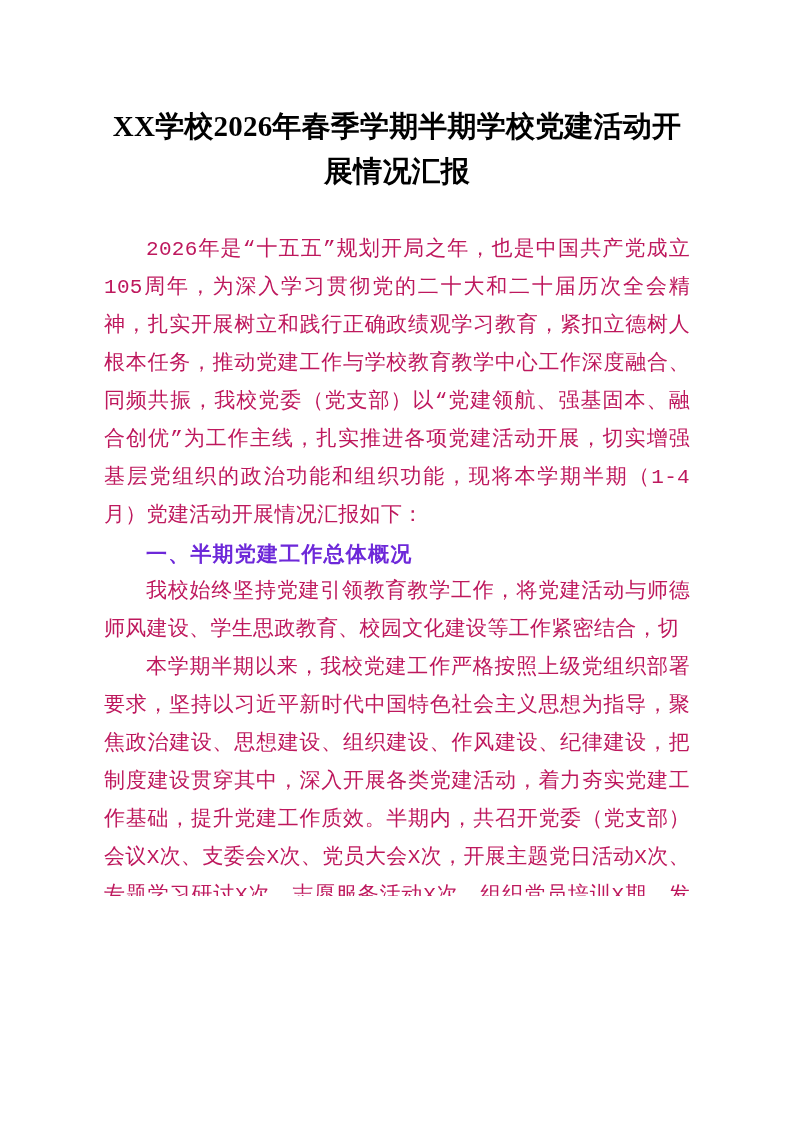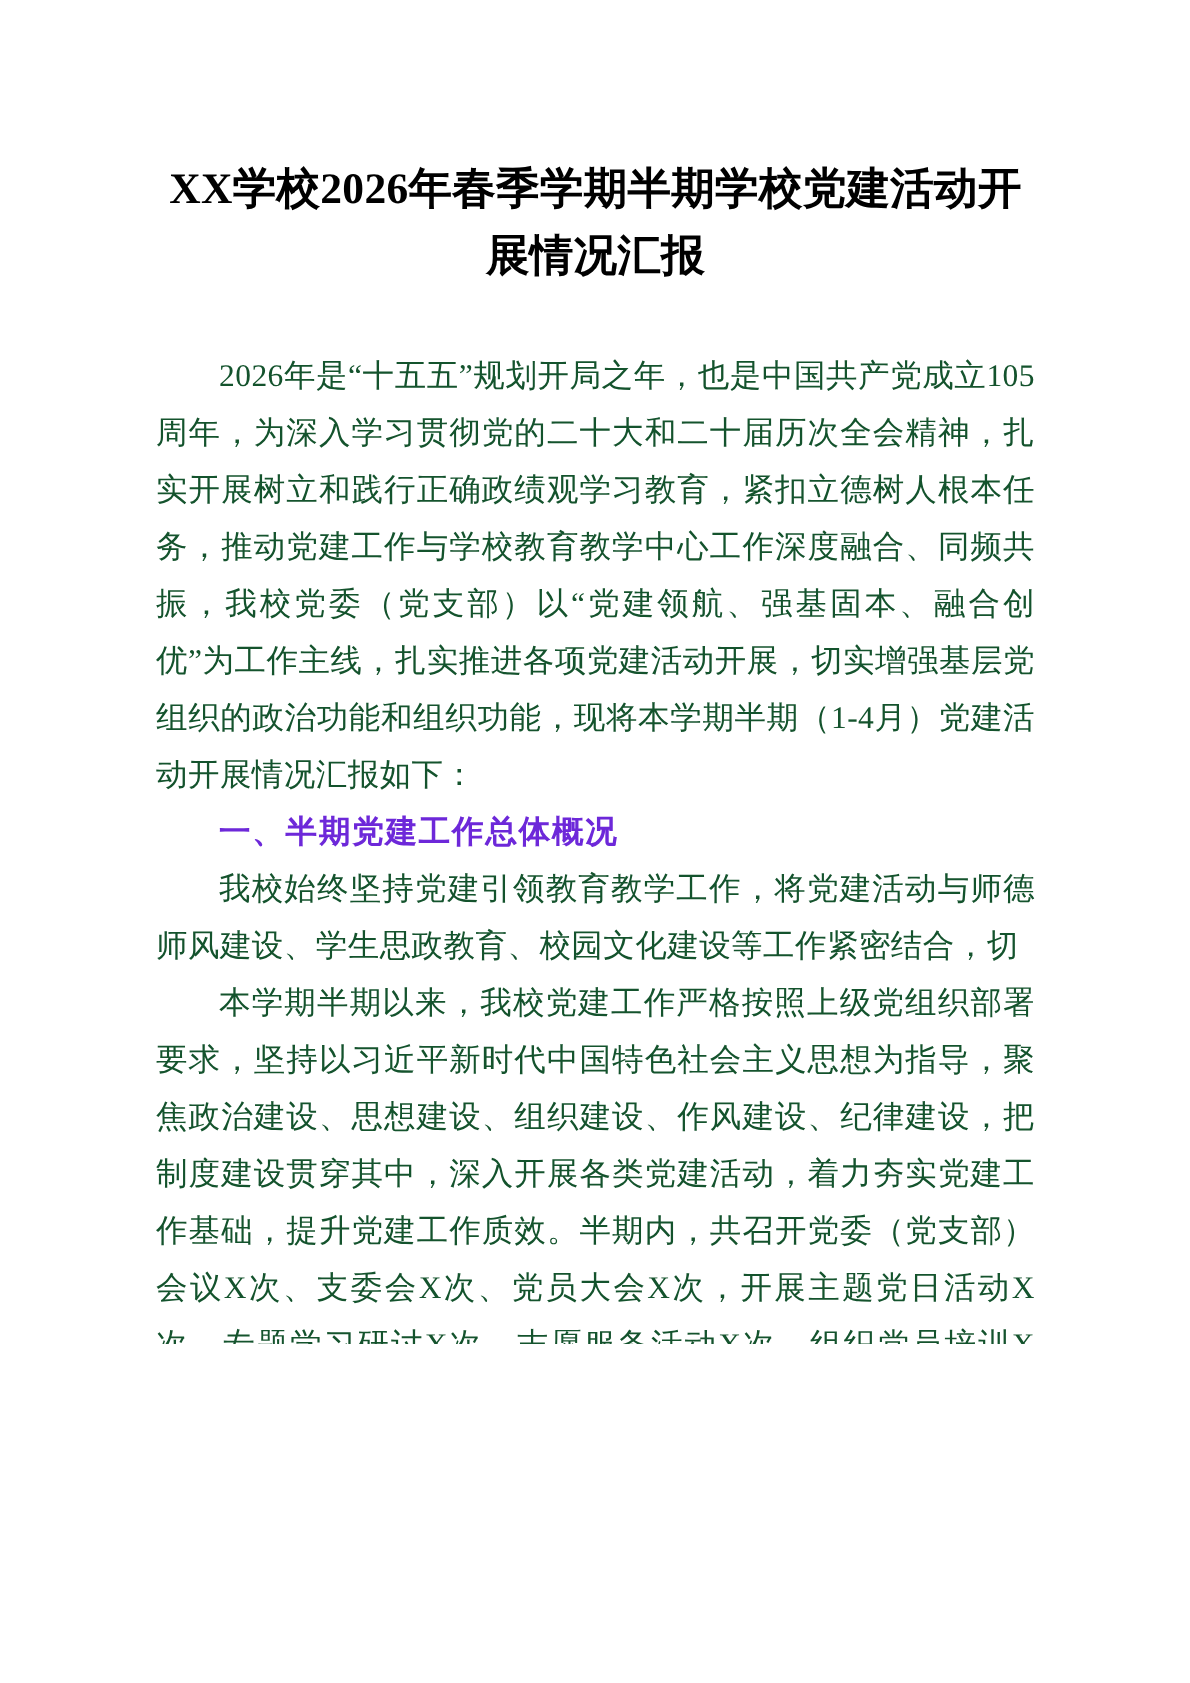--- a/index.html
+++ b/index.html
@@ -28,24 +28,24 @@
     font-family: "Liberation Serif", "DejaVu Serif", serif;
     font-weight: bold;
     font-size: 29px;
     line-height: 45px;
     color: #000000;
     text-align: center;
     letter-spacing: 0.2px;
   }
   .para {
     margin: 0;
-    font-family: Liberation Serif, serif;
+    font-family: Liberation Mono, monospace;
     font-size: 21px;
     line-height: 38px;
-    color: #14532d;
+    color: #be185d;
     text-align: justify;
     text-justify: inter-ideograph;
     text-indent: 2em;
     letter-spacing: 0.3px;
   }
   .para.first-body {
     margin-top: 37px;
   }
   .heading {
     margin: 0;

